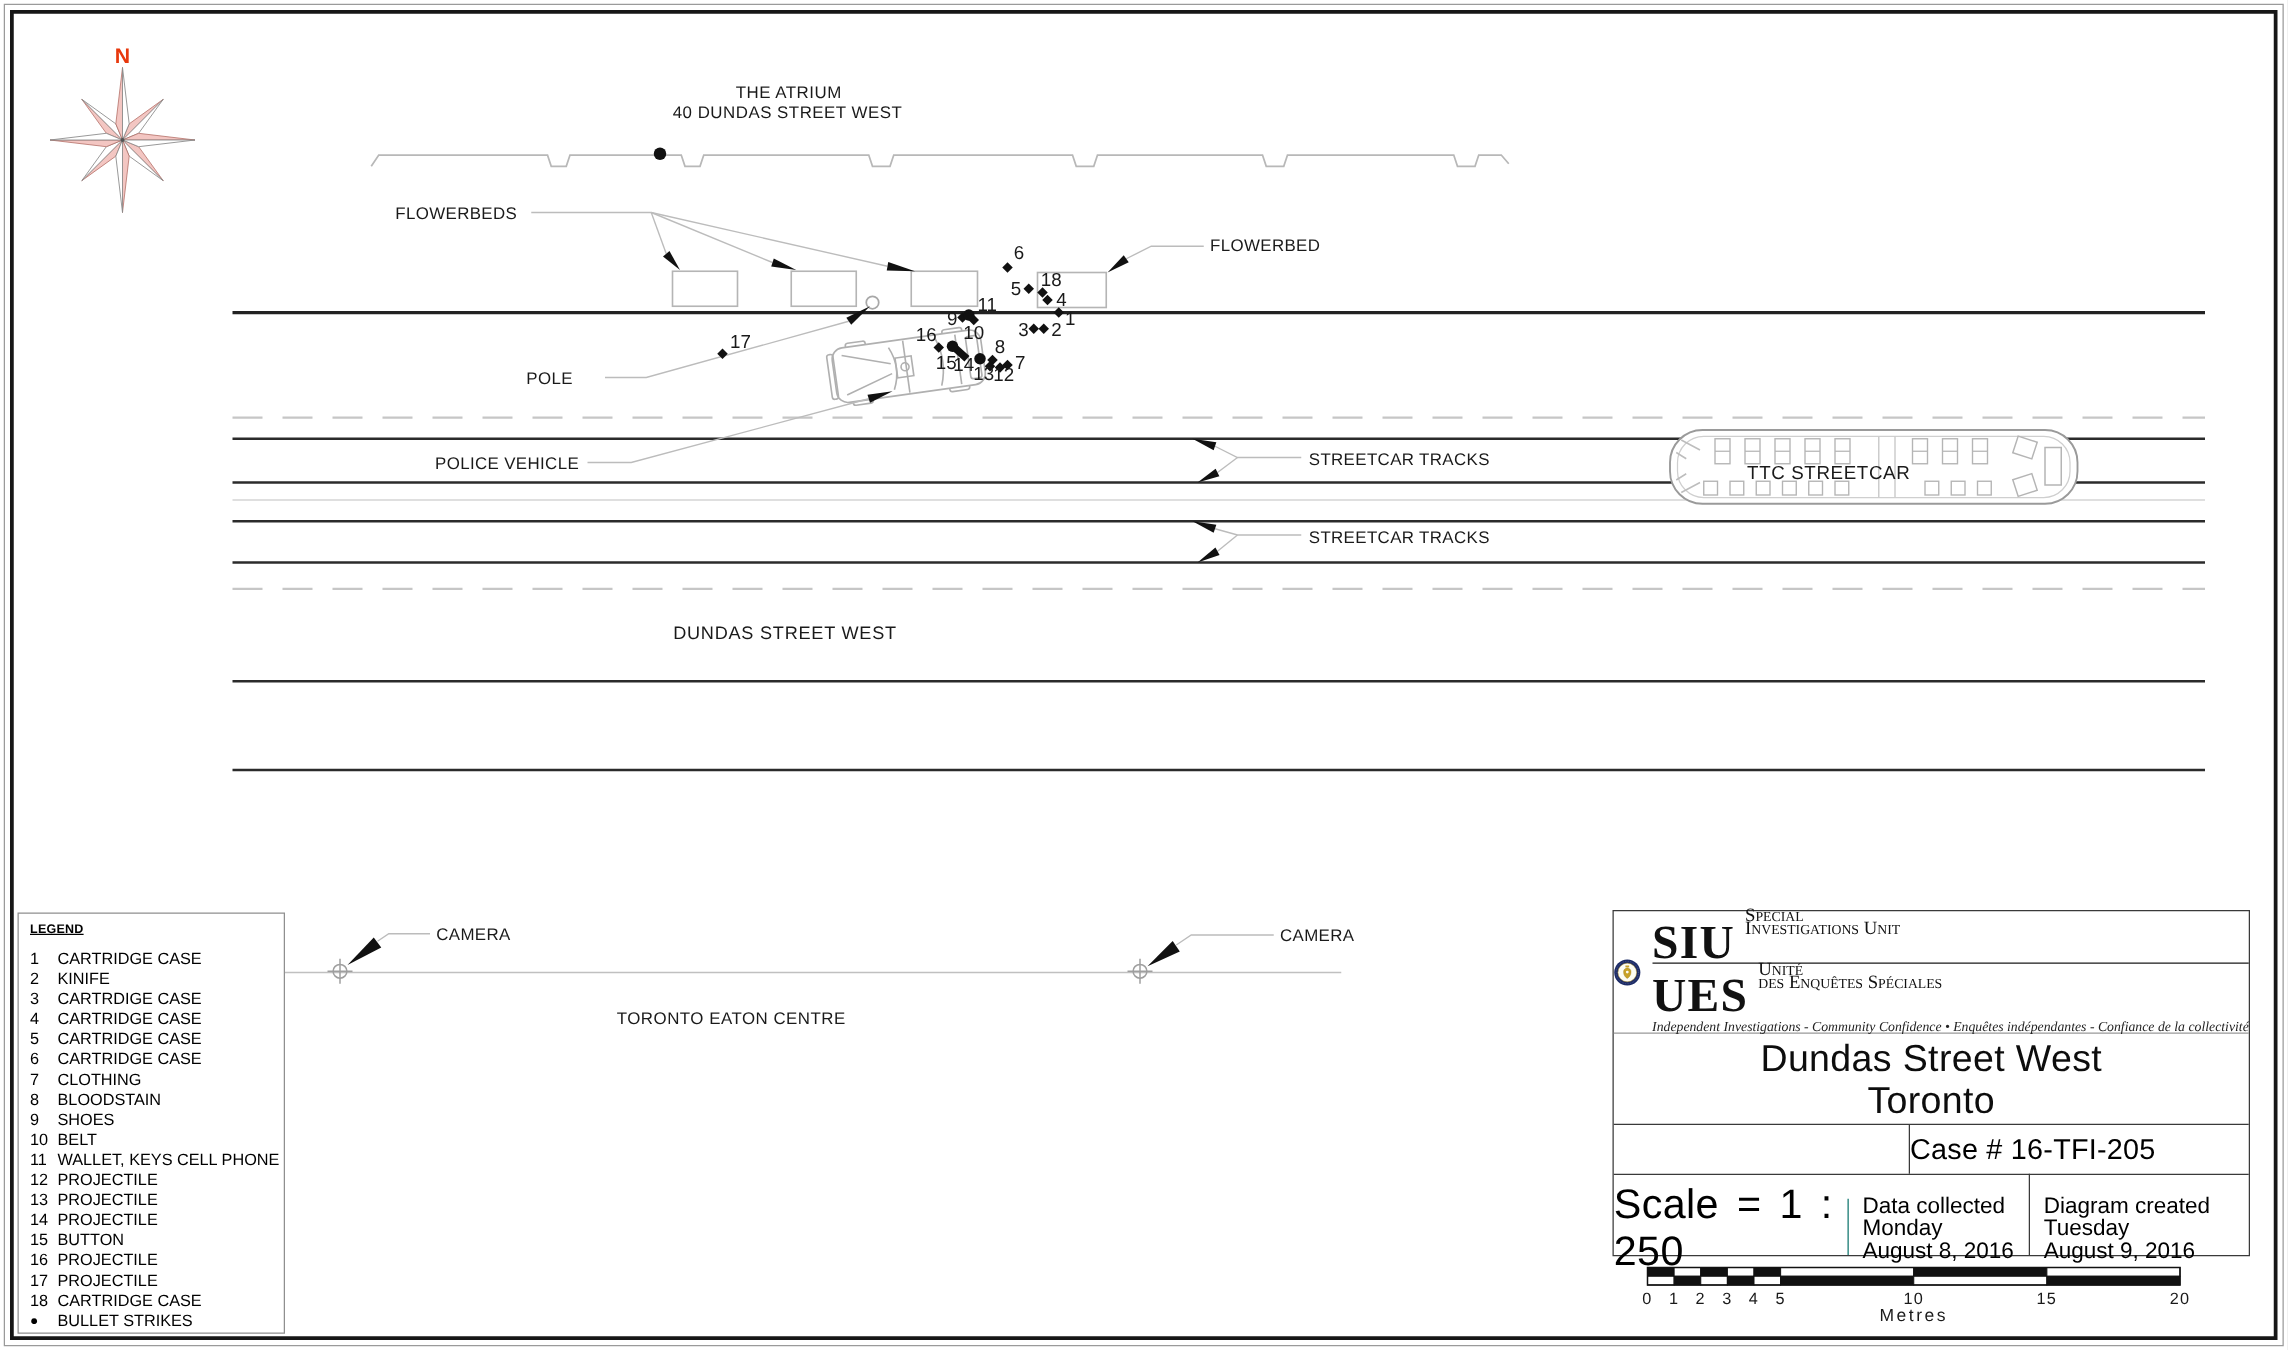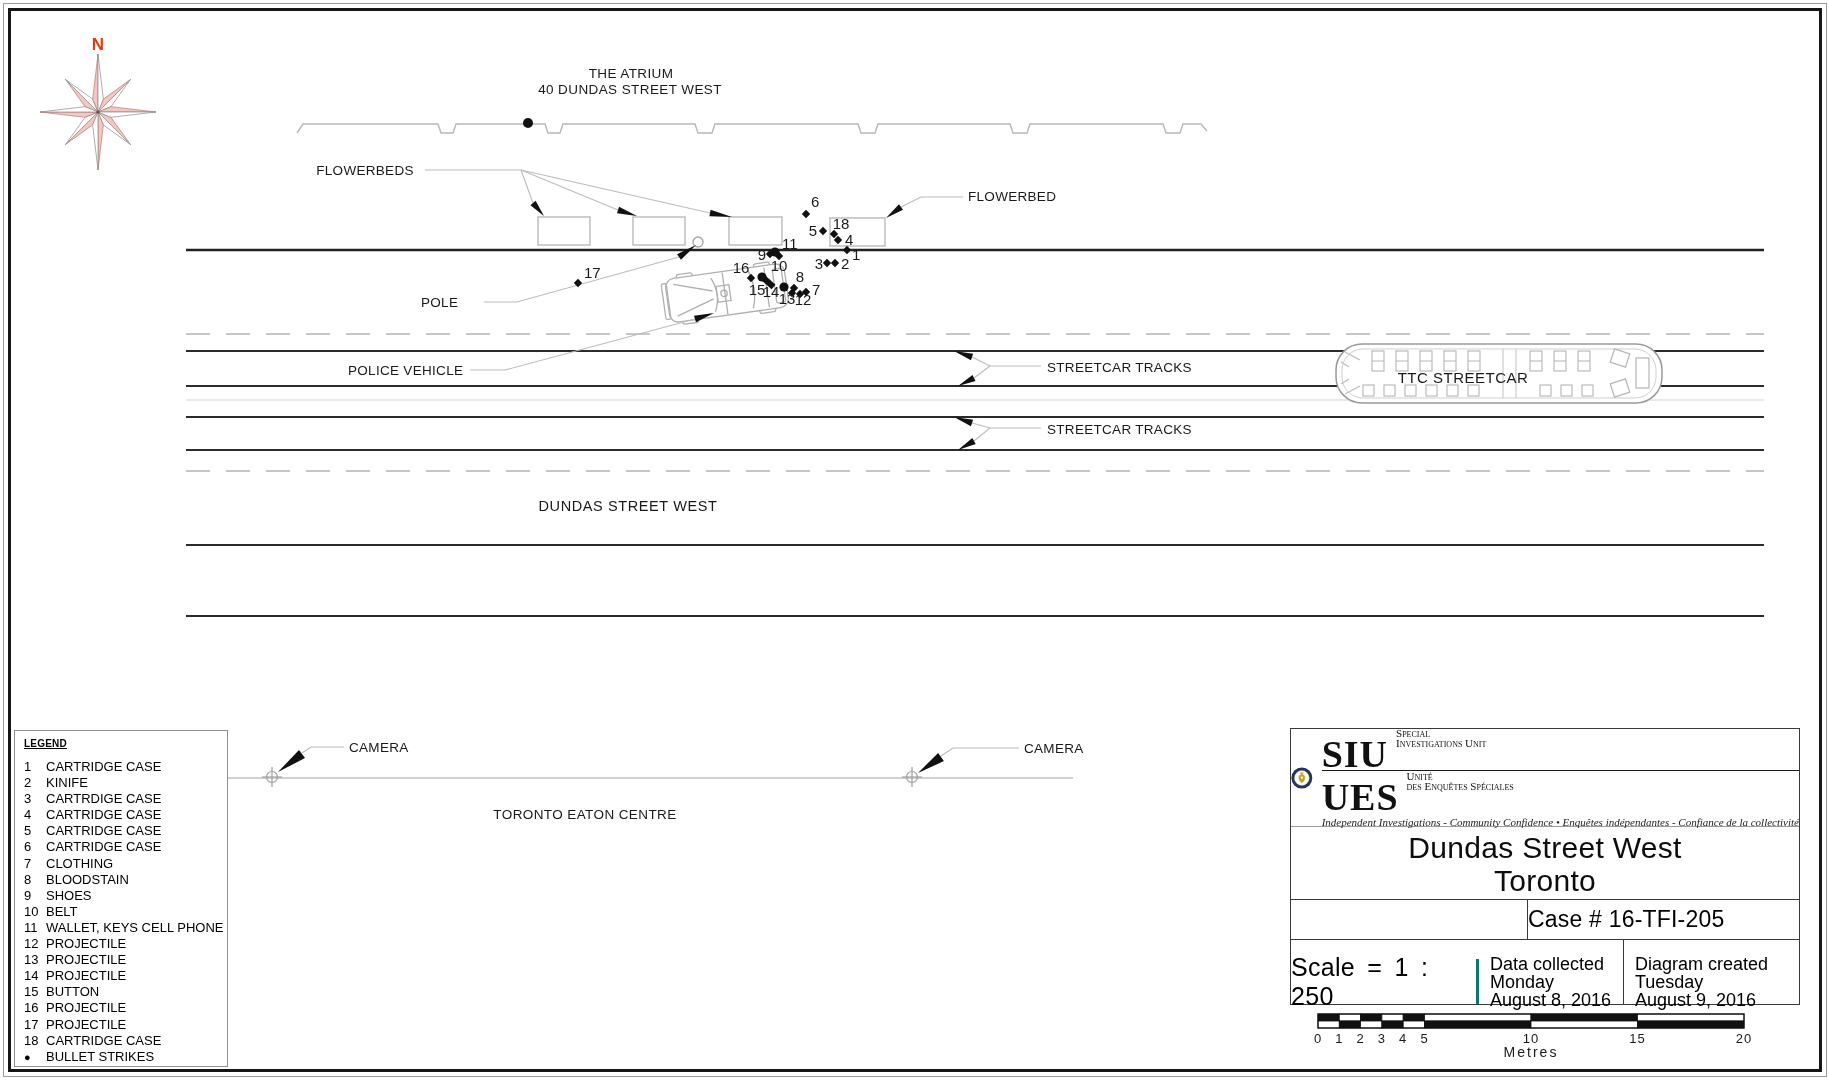--- a/index.html
+++ b/index.html
@@ -30,35 +30,35 @@
 
   
   #titleblock{position:absolute;left:1290px;top:728px;width:510px;height:277px;
               border:1.5px solid #3a3a3a;background:#fff;box-sizing:border-box;}
   .tb-logo{position:absolute;top:0;left:0;right:0;height:97px;border-bottom:1px solid #999;
            display:flex;align-items:center;justify-content:flex-start;gap:9px;}
   .logo-right{font-family:"Liberation Serif",serif;}
   .logo-row{display:flex;align-items:flex-end;gap:8px;}
   .logo-row1{border-bottom:1.5px solid #1a1a1a;padding-bottom:1px;}
   .logo-big{font-size:38px;line-height:30px;font-weight:bold;letter-spacing:1px;color:#111;}
-  .logo-small{font-variant:small-caps;font-size:11px;line-height:10.5px;color:#111;
+  .logo-small{font-variant:small-caps;font-size:15px;line-height:10.5px;color:#111;
               padding-bottom:20px;white-space:nowrap;}
   .logo-tagline{font-style:italic;font-size:11px;margin-top:4px;color:#222;
                 white-space:nowrap;text-align:center;}
   .tb-title{position:absolute;top:97px;left:0;right:0;height:74px;border-bottom:1px solid #3a3a3a;
             text-align:center;font-size:30px;line-height:33px;padding-top:5px;box-sizing:border-box;
             letter-spacing:.3px;color:#0d0d0d;}
   .tb-case-row{position:absolute;top:171px;left:0;right:0;height:39px;border-bottom:1px solid #3a3a3a;
                display:flex;}
   .case-left{width:237px;border-right:1px solid #3a3a3a;box-sizing:border-box;}
   .case-right{flex:1;text-align:left;font-size:23px;line-height:38px;letter-spacing:.2px;}
   .tb-bottom-row{position:absolute;top:210px;left:0;right:0;bottom:0;display:flex;}
-  .cell-scale{width:188px;border-right:3px solid #0f766e;box-sizing:border-box;
+  .cell-scale{width:188px;border-right:1px solid #0f766e;box-sizing:border-box;
               display:flex;align-items:center;justify-content:center;
-              font-size:25px;word-spacing:5px;letter-spacing:.3px;margin-top:20px;}
+              font-size:33px;word-spacing:5px;letter-spacing:.3px;margin-top:20px;}
   .cell-date{width:145px;border-right:1px solid #3a3a3a;box-sizing:border-box;
              font-size:18px;line-height:18px;padding:16px 0 0 11px;}
   .cell-date2{flex:1;border-right:none;}
 </style>
 </head>
 <body>
 
 <div id="page">
   <svg id="diagram" width="1830" height="1080" viewBox="0 0 1830 1080">
 

